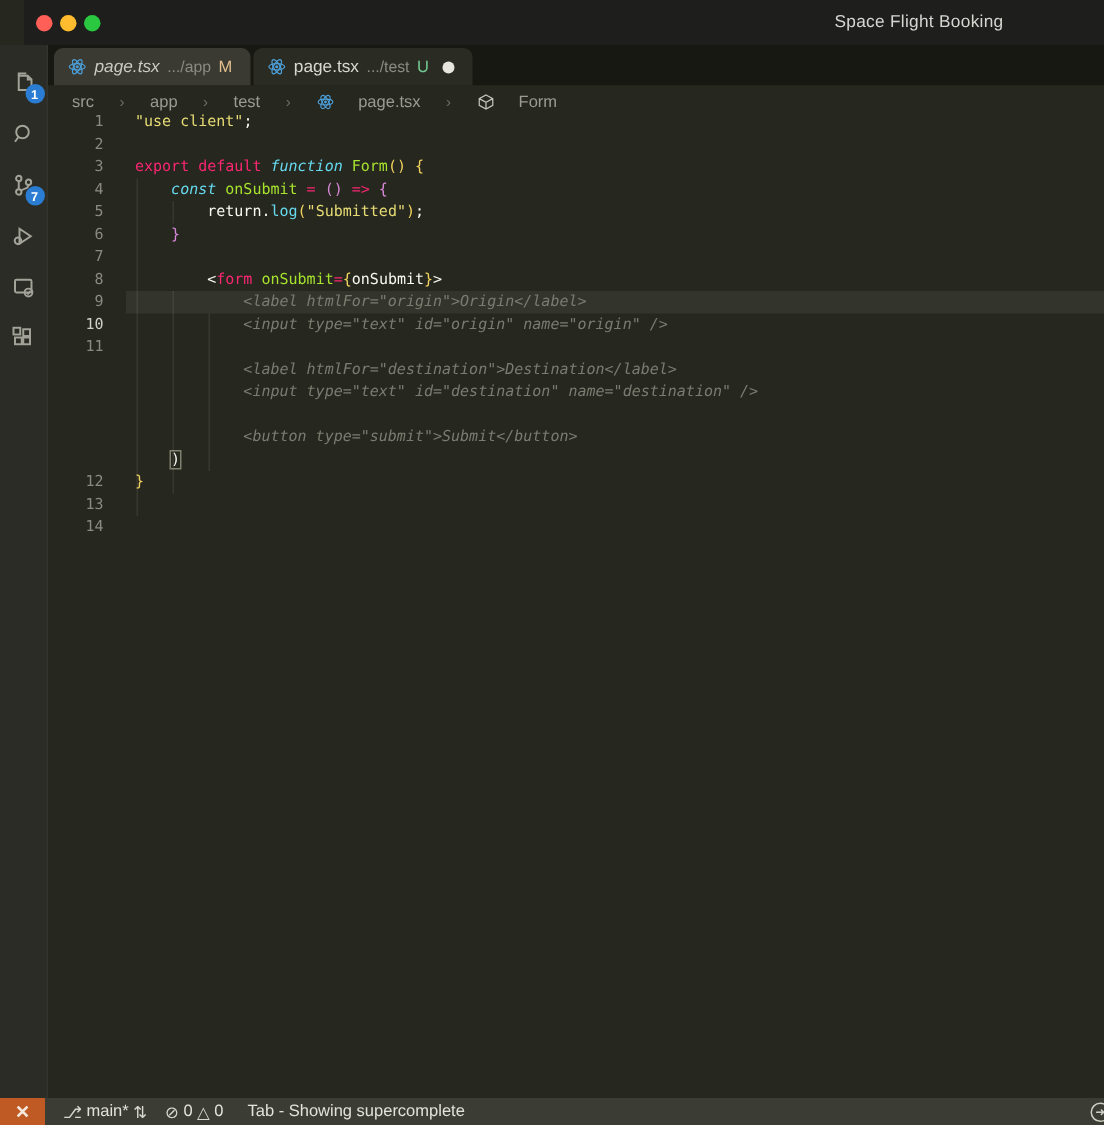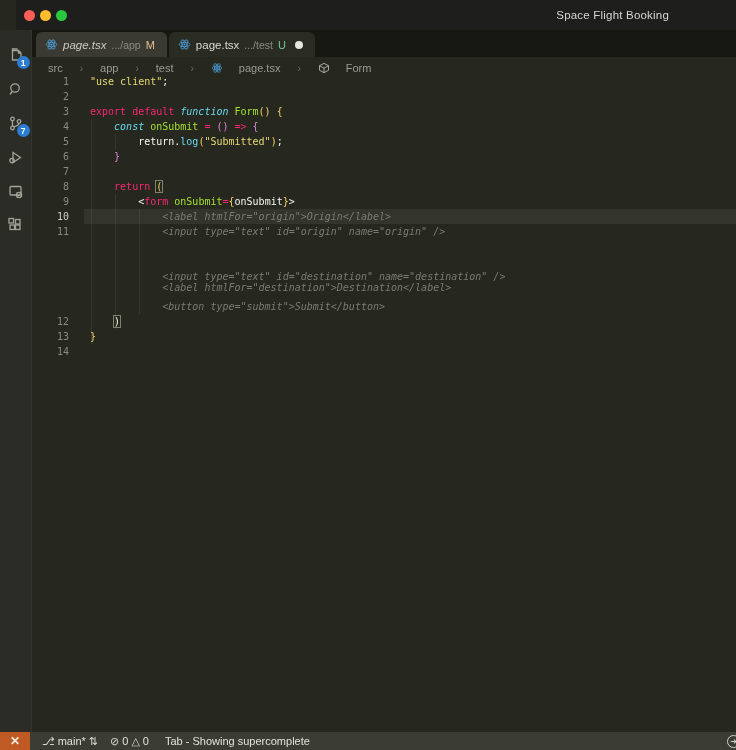--- a/index.html
+++ b/index.html
@@ -212,26 +212,25 @@
       <div class="ln">14</div>
     </div>
   <div class="codecol">
       <div class="code-row"><span class="line-content" style="padding-left: 0ch;"><span class="tk-str">"use client"</span><span class="tk-pl">;</span></span></div>
       <div class="code-row"><span class="line-content" style="padding-left: 0ch;"></span></div>
       <div class="code-row"><span class="line-content" style="padding-left: 0ch;"><span class="tk-kw">export default </span><span class="tk-kwi">function </span><span class="tk-fn">Form</span><span class="tk-b1">()</span><span class="tk-pl"> </span><span class="tk-b1">{</span></span></div>
       <div class="code-row"><span class="line-content" style="padding-left: 4ch; text-align: right;"><span class="tk-kwi">const </span><span class="tk-fn">onSubmit </span><span class="tk-kw">= </span><span class="tk-b2">()</span><span class="tk-pl"> </span><span class="tk-kw">=&gt; </span><span class="tk-b2">{</span></span></div>
       <div class="code-row"><span class="line-content" style="padding-left: 8ch;"><span class="tk-pl">return.</span><span class="tk-meth">log</span><span class="tk-b1">(</span><span class="tk-str">"Submitted"</span><span class="tk-b1">)</span><span class="tk-pl">;</span></span></div>
       <div class="code-row"><span class="line-content" style="padding-left: 4ch;"><span class="tk-b2">}</span></span></div>
       <div class="code-row"><span class="line-content" style="padding-left: 0ch;"></span></div>
-      <div class="code-row"><span class="line-content" style="padding-left: 4ch;"><span class="tk-kw">return </span><span class="tk-b1box">(</span></span></div>
       <div class="code-row"><span class="line-content" style="padding-left: 8ch;"><span class="tk-pl">&lt;</span><span class="tk-kw">form</span><span class="tk-fn"> onSubmit</span><span class="tk-kw">=</span><span class="tk-b1">{</span><span class="tk-pl">onSubmit</span><span class="tk-b1">}</span><span class="tk-pl">&gt;</span></span></div>
       <div class="code-row hl"><span class="line-content" style="padding-left: 12ch;"><span class="tk-gh">&lt;label htmlFor="origin"&gt;Origin&lt;/label&gt;</span></span></div>
       <div class="code-row"><span class="line-content" style="padding-left: 12ch;"><span class="tk-gh">&lt;input type="text" id="origin" name="origin" /&gt;</span></span></div>
       <div class="code-row"><span class="line-content" style="padding-left: 12ch;"></span></div>
-      <div class="code-row"><span class="line-content" style="padding-left: 12ch; margin-top: 26px;"><span class="tk-gh">&lt;label htmlFor="destination"&gt;Destination&lt;/label&gt;</span></span></div>
+      <div class="code-row"><span class="line-content" style="padding-left: 12ch;"><span class="tk-gh">&lt;label htmlFor="destination"&gt;Destination&lt;/label&gt;</span></span></div>
       <div class="code-row"><span class="line-content" style="padding-left: 12ch;"><span class="tk-gh">&lt;input type="text" id="destination" name="destination" /&gt;</span></span></div>
       <div class="code-row"><span class="line-content" style="padding-left: 12ch;"></span></div>
       <div class="code-row"><span class="line-content" style="padding-left: 12ch;"><span class="tk-gh">&lt;button type="submit"&gt;Submit&lt;/button&gt;</span></span></div>
       <div class="code-row"><span class="line-content" style="padding-left: 4ch;"><span class="tk-plbox">)</span></span></div>
       <div class="code-row"><span class="line-content" style="padding-left: 0ch;"><span class="tk-b1">}</span></span></div>
       <div class="iguide" style="left: calc(0ch + 1px); top: 45px; height: 225px;"></div>
       <div class="iguide" style="left: calc(4ch + 1px); top: 60px; height: 15px;"></div>
       <div class="iguide" style="left: calc(4ch + 1px); top: 120px; height: 135px;"></div>
       <div class="iguide" style="left: calc(8ch + 1px); top: 135px; height: 105px;"></div>
     </div>

